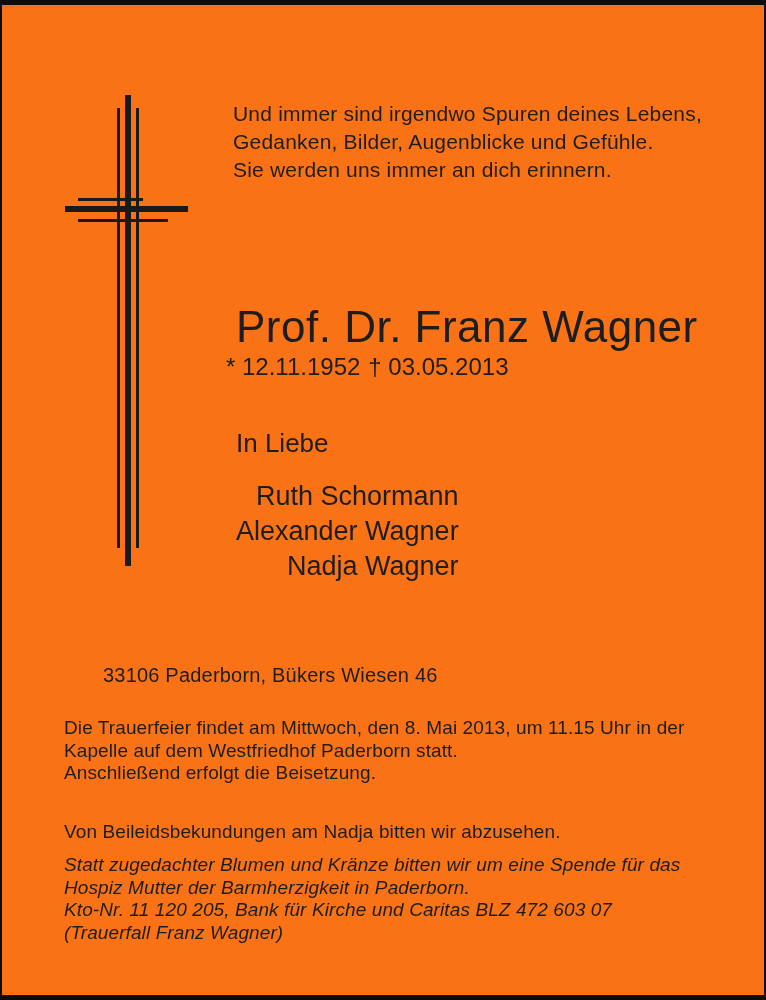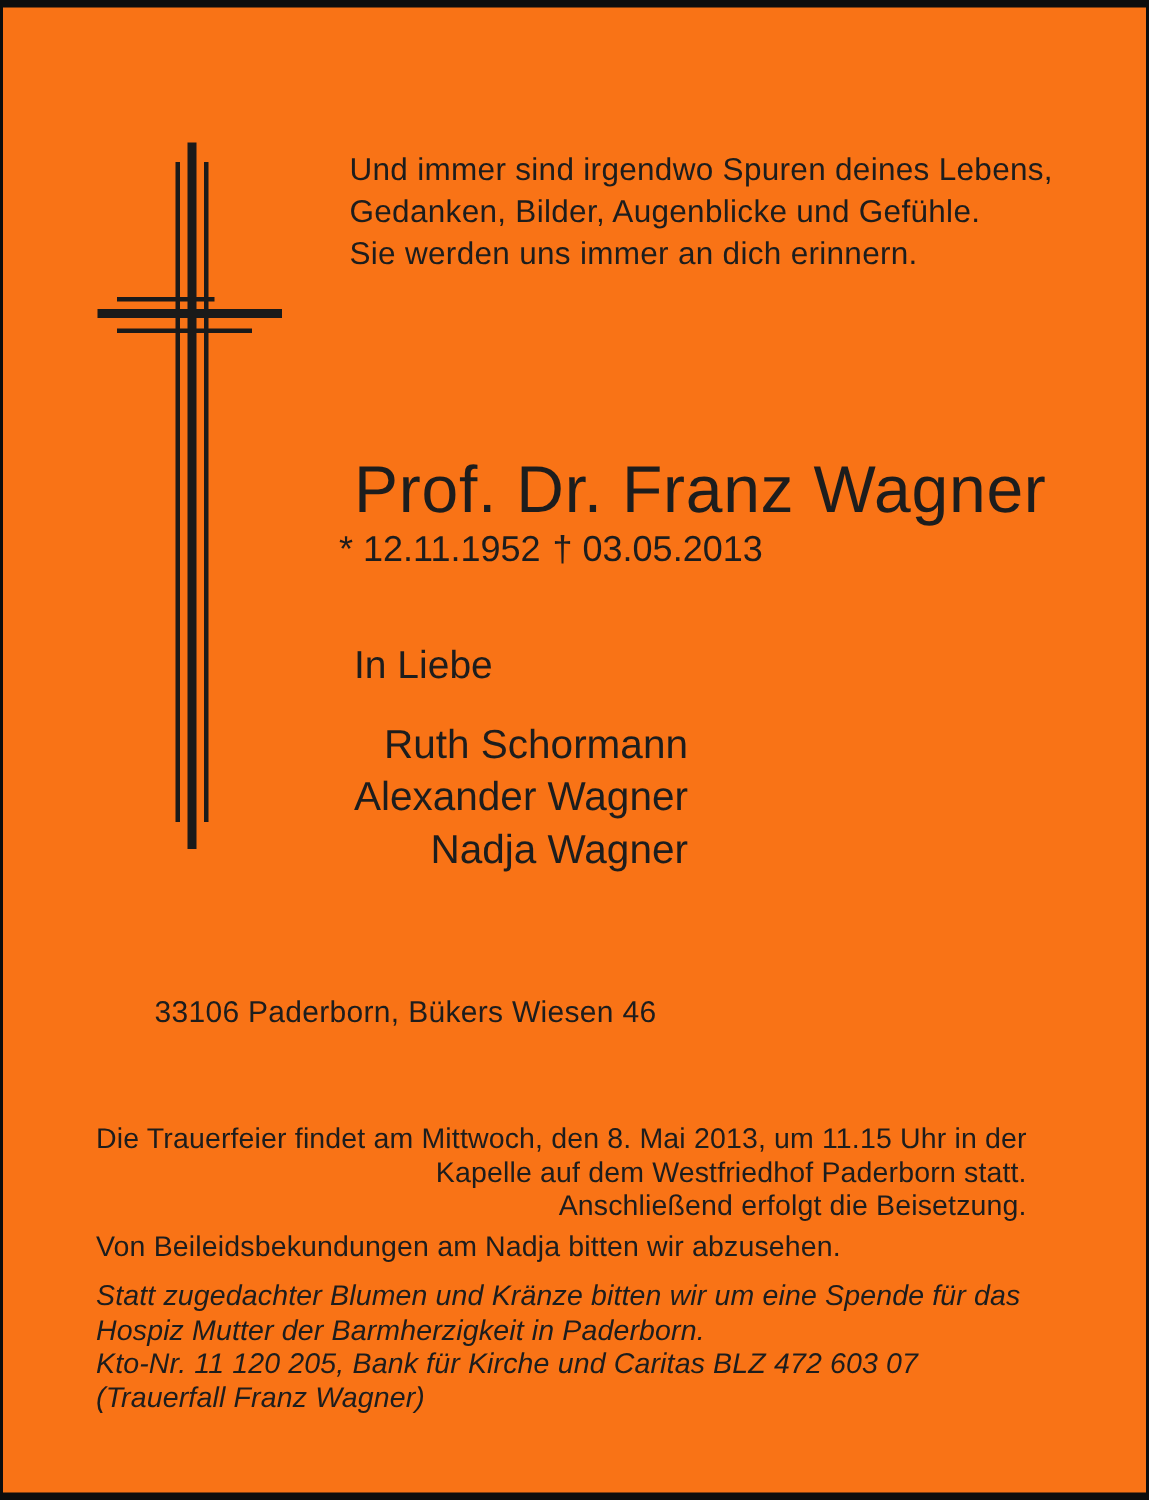--- a/index.html
+++ b/index.html
@@ -73,21 +73,21 @@
     font-size: 20px;
     line-height: 1.2;
     letter-spacing: 0.2px;
     margin-left: 36px;
   }
   .body-text {
     font-size: 19px;
     line-height: 22.5px;
     letter-spacing: 0.1px;
   }
-  .funeral-info   { left: 62px; top: 744px; text-align: right; }
+  .funeral-info   { left: 62px; top: 712px; }
   .condolence     { left: 62px; top: 816px; }
   .donation-info  { left: 62px; top: 849px; font-style: italic; }
 </style>
 </head>
 <body>
 
 <div class="page">
 
   <svg class="abs cross" viewBox="0 0 128 478" xmlns="http://www.w3.org/2000/svg" aria-hidden="true">
     <g fill="#1a1a1a">

